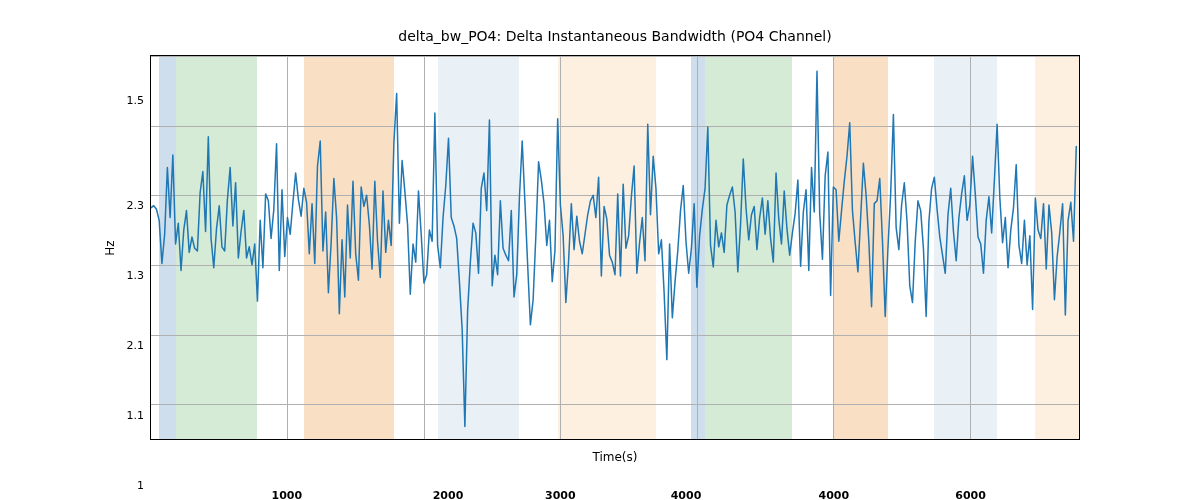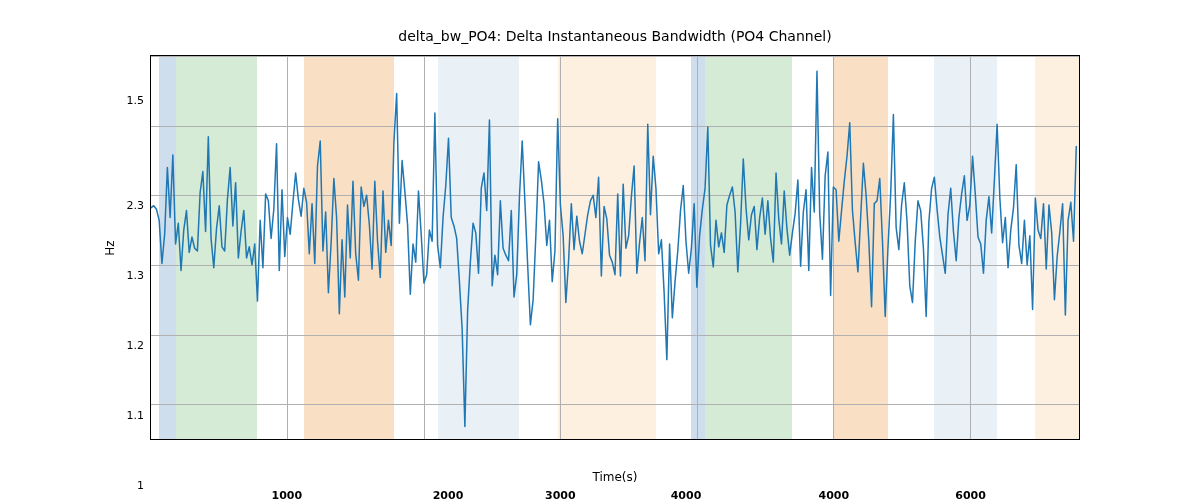--- a/index.html
+++ b/index.html
@@ -31,21 +31,21 @@
     position: absolute;
     top: 28px;
     left: 150px;
     width: 930px;
     text-align: center;
     font-size: 14px;
     color: #000;
   }
   .xlabel {
     position: absolute;
-    top: 470px;
+    top: 450px;
     left: 150px;
     width: 930px;
     text-align: center;
     font-size: 12px;
     color: #000;
   }
   .ylabel {
     position: absolute;
     left: 100px;
     top: 55px;
@@ -111,21 +111,21 @@
   <div class="title">delta_bw_PO4: Delta Instantaneous Bandwidth (PO4 Channel)</div>
 
   <div class="ylabel">
     <span>Hz</span>
   </div>
 
   <div class="xlabel">Time(s)</div>
 
   <div class="tick ytick" style="top:440px">1</div>
   <div class="tick ytick" style="top:370px">1.1</div>
-  <div class="tick ytick" style="top:300px">1.2</div>
+  <div class="tick ytick" style="top:300px">2.1</div>
   <div class="tick ytick" style="top:230px">1.3</div>
   <div class="tick ytick" style="top:160px">2.3</div>
   <div class="tick ytick" style="top:55px">1.5</div>
 
   <div class="tick xtick" style="left:286.8px">1000</div>
   <div class="tick xtick" style="left:448px">2000</div>
   <div class="tick xtick" style="left:560.3px">3000</div>
   <div class="tick xtick" style="left:686px">4000</div>
   <div class="tick xtick" style="left:833.8px">4000</div>
   <div class="tick xtick" style="left:970.6px">6000</div>

